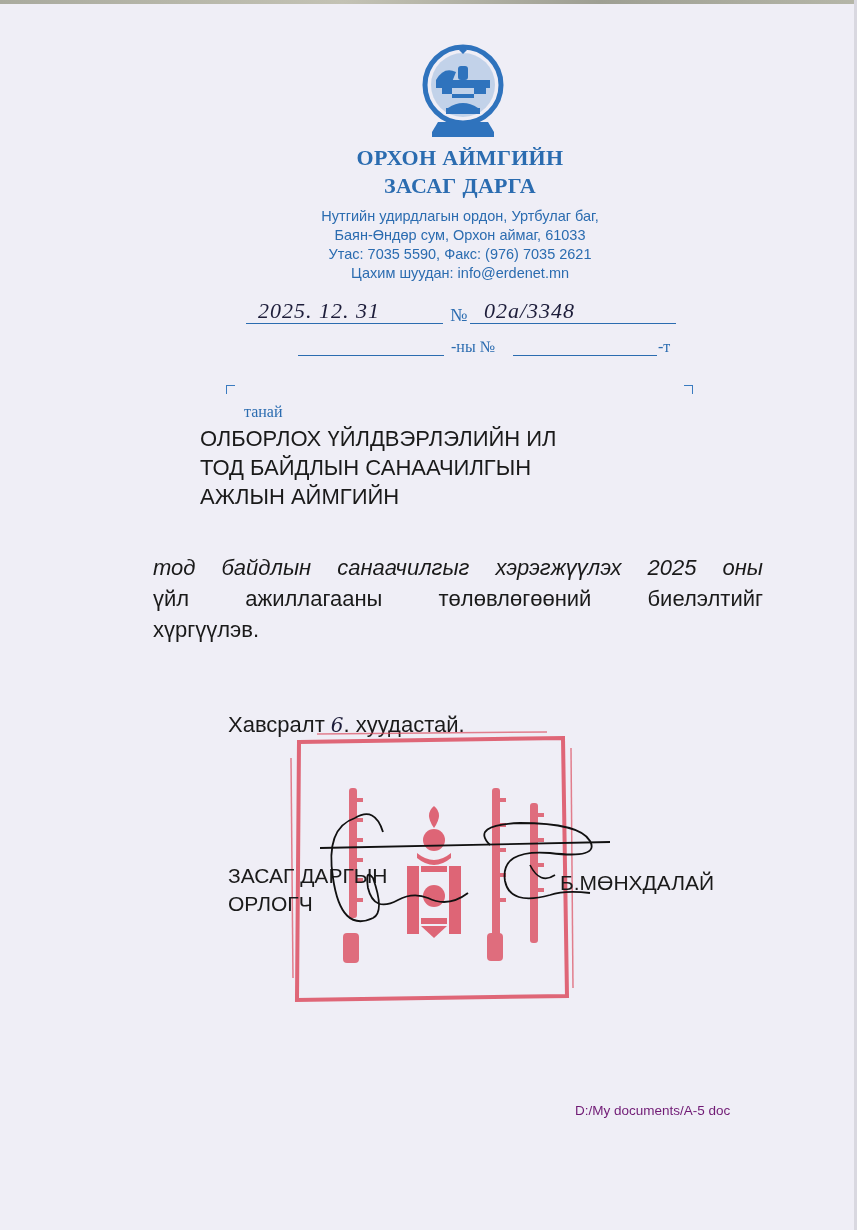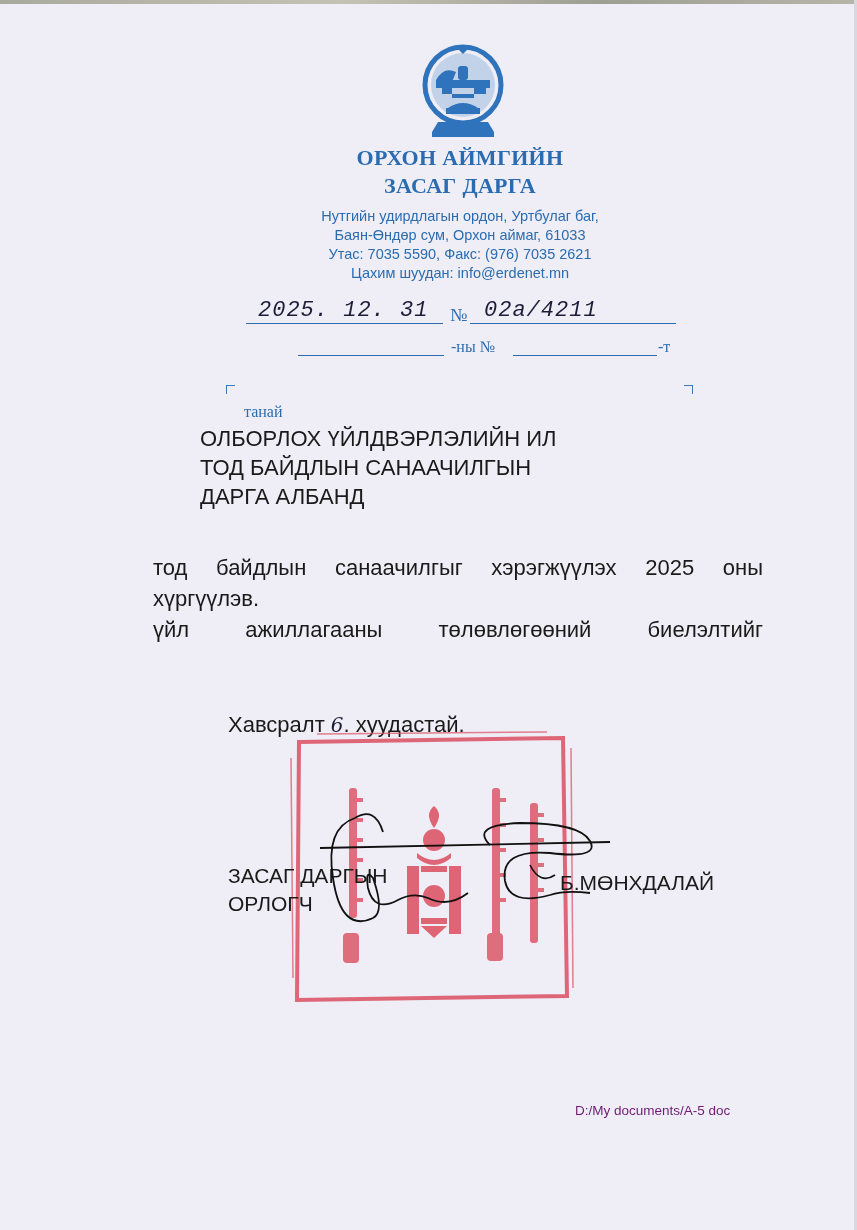--- a/index.html
+++ b/index.html
@@ -53,21 +53,21 @@
     font-size: 14.5px;
     line-height: 19px;
   }
   .addr.a1 { top: 207px; }
   .addr.a2 { top: 226px; }
   .addr.a3 { top: 245px; }
   .addr.a4 { top: 264px; }
 
   .hw {
     position: absolute;
-    font-family: Liberation Mono, monospace;
+    font-family: Liberation Serif, serif;
     font-style: italic;
     font-size: 22px;
     color: #1d1d3a;
     letter-spacing: 1px;
   }
   .field-line {
     position: absolute;
     height: 1px;
     background: #2b6cb0;
   }
@@ -179,40 +179,40 @@
 <div class="org-title l2">ЗАСАГ ДАРГА</div>
 
 <div class="addr a1">Нутгийн удирдлагын ордон, Уртбулаг баг,</div>
 <div class="addr a2">Баян-Өндөр сум, Орхон аймаг, 61033</div>
 <div class="addr a3">Утас: 7035 5590, Факс: (976) 7035 2621</div>
 <div class="addr a4">Цахим шуудан: info@erdenet.mn</div>
 
 <div class="hw" style="left:258px; top:298px;">2025. 12. 31</div>
 <div class="field-line" style="left:246px; top:323px; width:197px;"></div>
 <div class="field-label" style="left:450px; top:305px; font-size:18px;">№</div>
-<div class="hw" style="left:484px; top:298px;">02а/4211</div>
+<div class="hw" style="left:484px; top:298px;">02а/3348</div>
 <div class="field-line" style="left:470px; top:323px; width:206px;"></div>
 
 <div class="field-label" style="left:244px; top:355px;margin-top:48px;">танай</div>
 <div class="field-line" style="left:298px; top:355px; width:146px;"></div>
 <div class="field-label" style="left:451px; top:338px;">-ны №</div>
 <div class="field-line" style="left:513px; top:355px; width:144px;"></div>
 <div class="field-label" style="left:658px; top:338px;">-т</div>
 
 <div class="corner tl"></div>
 <div class="corner tr"></div>
 
 <div class="recipient" style="top:424px;">ОЛБОРЛОХ ҮЙЛДВЭРЛЭЛИЙН ИЛ</div>
 <div class="recipient" style="top:453px;">ТОД БАЙДЛЫН САНААЧИЛГЫН</div>
-<div class="recipient" style="top:482px;">ДАРГА АЛБАНД</div>
+<div class="recipient" style="top:482px;">АЖЛЫН АЙМГИЙН</div>
 
 <div class="body-para">
-  <span class="body-line" style="text-indent:0;">тод байдлын санаачилгыг хэрэгжүүлэх 2025 оны</span>
+  <span class="body-line" style="text-indent:0;font-style:italic;">тод байдлын санаачилгыг хэрэгжүүлэх 2025 оны</span>
+  <span class="body-line" style="text-indent:0;">үйл ажиллагааны төлөвлөгөөний биелэлтийг</span>
   <span class="body-line last" style="text-indent:0;">хүргүүлэв.</span>
-  <span class="body-line" style="text-indent:0;">үйл ажиллагааны төлөвлөгөөний биелэлтийг</span>
 </div>
 
 <div class="attachment">
   <span>Хавсралт</span>
   <span class="hw-inline">6</span><span>. хуудастай.</span>
 </div>
 
 <svg class="stamp" viewBox="0 0 290 280">
   <g fill="none" stroke="#dc4e60" stroke-width="4" opacity="0.85">
     <path d="M12 14 L276 10 L280 268 L10 272 Z"></path>

